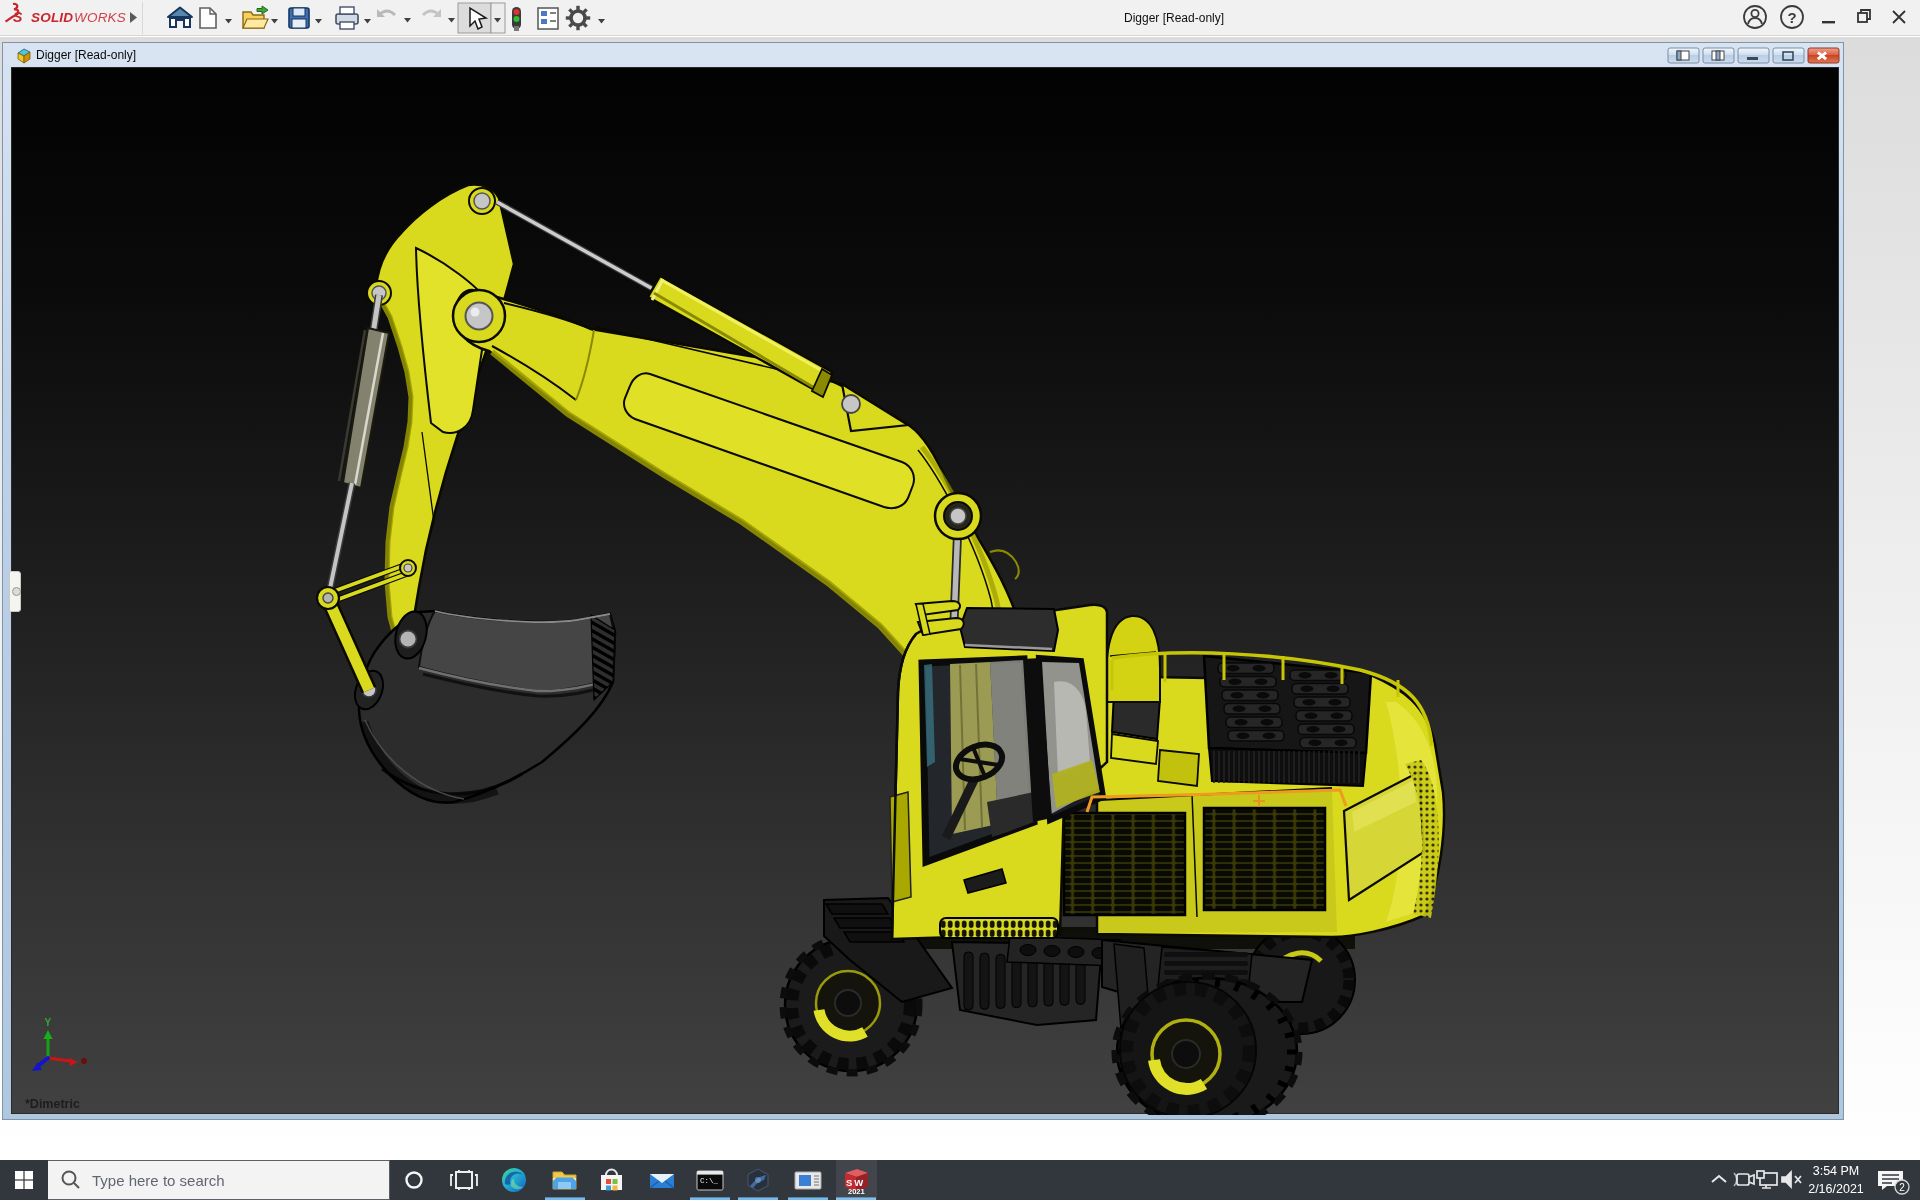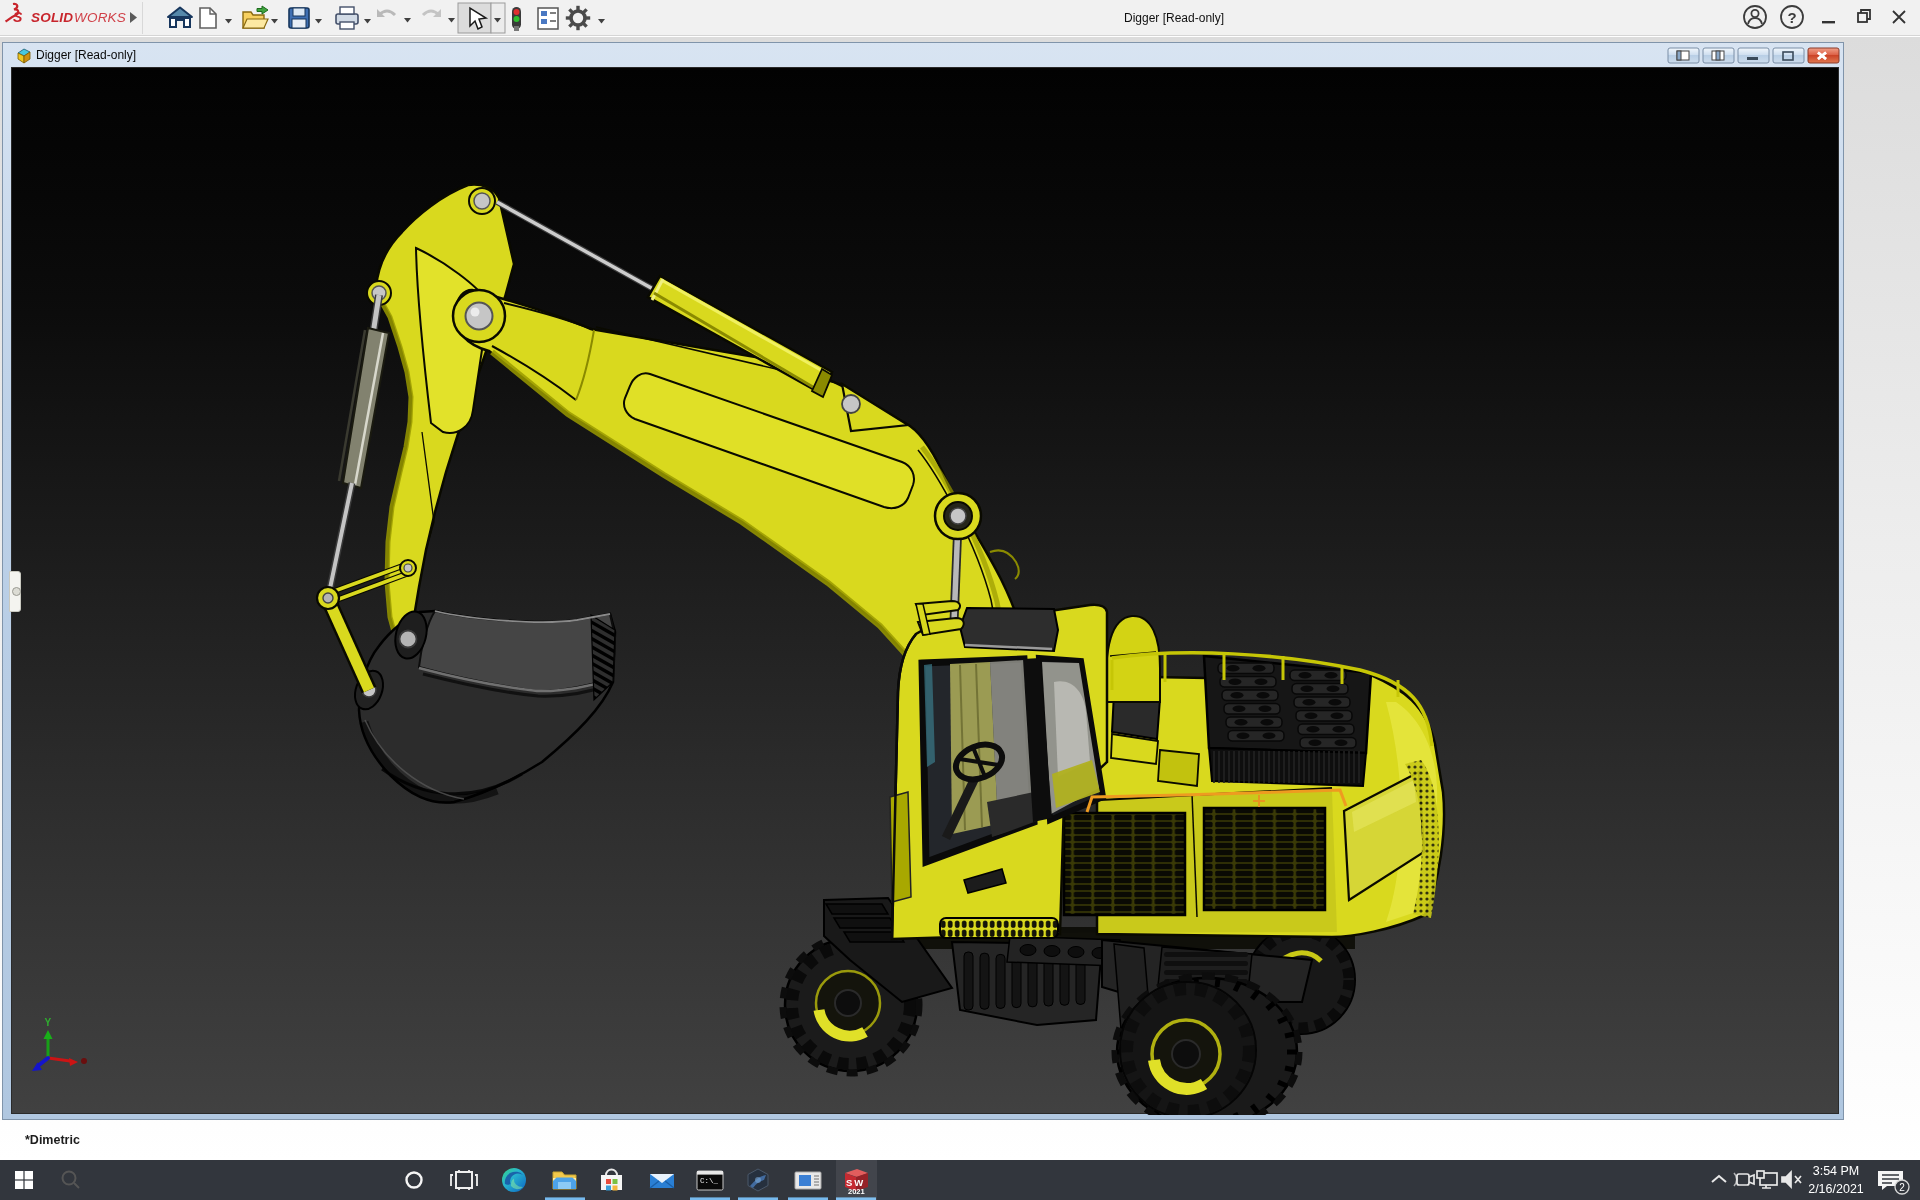--- a/index.html
+++ b/index.html
@@ -4,21 +4,21 @@
 <style>
   * { margin:0; padding:0; box-sizing:border-box; }
   html,body { width:1920px; height:1200px; overflow:hidden; font-family:"Liberation Sans", sans-serif; }
   #app { position:absolute; left:0; top:0; width:1920px; height:1200px; background:#fff; }
   #topbar { position:absolute; left:0; top:0; width:1920px; height:36px; background:#f1f1f1; border-bottom:1px solid #d5d5d5; }
   #apptitle { position:absolute; left:1124px; top:11px; font-size:12px; color:#111; }
   #mdi { position:absolute; left:0; top:37px; width:1920px; height:1123px; background:linear-gradient(180deg,#dcdcdc 0%, #ededed 45%, #ffffff 100%); }
   #child { position:absolute; left:2px; top:42px; width:1842px; height:1078px; background:linear-gradient(180deg,#d8e4f2 0%,#bdd1e8 35%,#b0c7e0 100%); border:1px solid #8094aa; }
   #childtitle { position:absolute; left:33px; top:5px; font-size:12px; color:#0a0a0a; }
   #viewport { position:absolute; left:8px; top:24px; width:1828px; height:1047px; background:linear-gradient(180deg,#020202 0%,#0b0b0b 22%,#1b1b1b 45%,#2d2d2d 70%,#414141 100%); border:1px solid #2a2a2a; }
-  #dimetric { position:absolute; left:13px; top:1029px; font-size:12.5px; font-weight:bold; color:#1d1d1d;margin-top:36px; }
+  #dimetric { position:absolute; left:13px; top:1029px; font-size:12.5px; font-weight:bold; color:#1d1d1d; }
   #splittab { position:absolute; left:6px; top:528px; width:12px; height:41px; background:#f4f4f0; border:1px solid #c9c9c0; border-radius:0 3px 3px 0; }
   #splittab:after { content:""; position:absolute; left:2px; top:15px; width:7px; height:7px; border-radius:50%; border:1px solid #9a9a92; background:#dcdcd4; }
   #taskbar { position:absolute; left:0; top:1160px; width:1920px; height:40px; background:#32363d; }
   #search { position:absolute; left:48px; top:1160px; width:342px; height:40px; background:#f3f3f3; border:1px solid #5a5e66; border-left:none; }
   #search span { position:absolute; left:44px; top:11px; font-size:15px; color:#62666d; }
 </style>
 </head>
 <body>
 <div id="app">
   <div id="mdi"></div>
@@ -431,20 +431,23 @@
             <circle cx="82" cy="1059" r="3" fill="#6a0e0e"></circle>
             <line x1="46" y1="1056" x2="37" y2="1063" stroke="#1414cc" stroke-width="4"></line>
             <path d="M30,1069 l10 -1 -4.5 -7.5 z" fill="#1414cc"></path>
           </g>      
         </svg>
       <div id="dimetric">*Dimetric</div>
     </div>
     <div id="splittab"></div>
   </div>
   <div id="taskbar"></div>
+  <div id="search">
+      <span>Type here to search</span>
+    </div>
   <svg id="tbicons" width="1920" height="40" style="position:absolute;left:0;top:1160px">
 <g fill="#fff">
         <rect x="15" y="11" width="8.4" height="8.4"></rect>
         <rect x="24.6" y="11" width="8.4" height="8.4"></rect>
         <rect x="15" y="20.6" width="8.4" height="8.4"></rect>
         <rect x="24.6" y="20.6" width="8.4" height="8.4"></rect>
       </g>
 <g stroke="#555" stroke-width="2" fill="none">
         <circle cx="69" cy="18" r="6.5"></circle>
         <line x1="74" y1="23" x2="79" y2="28"></line>

